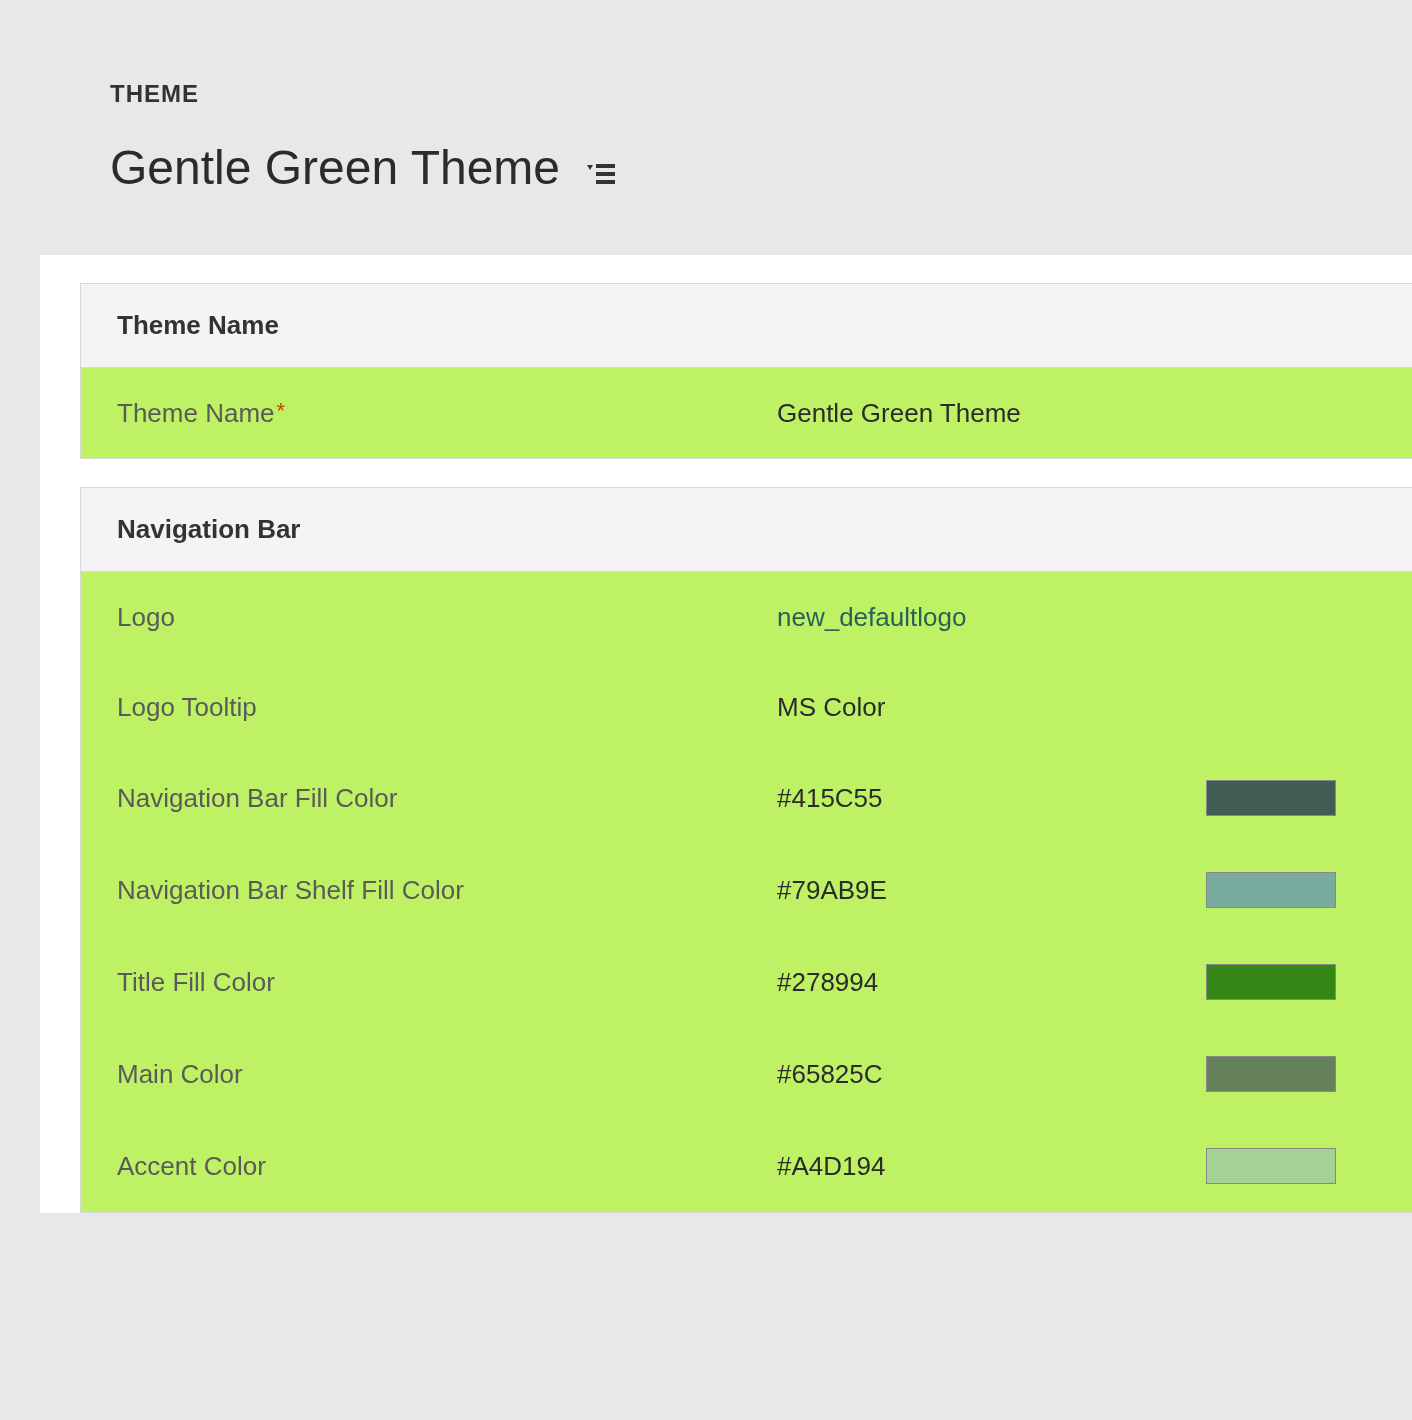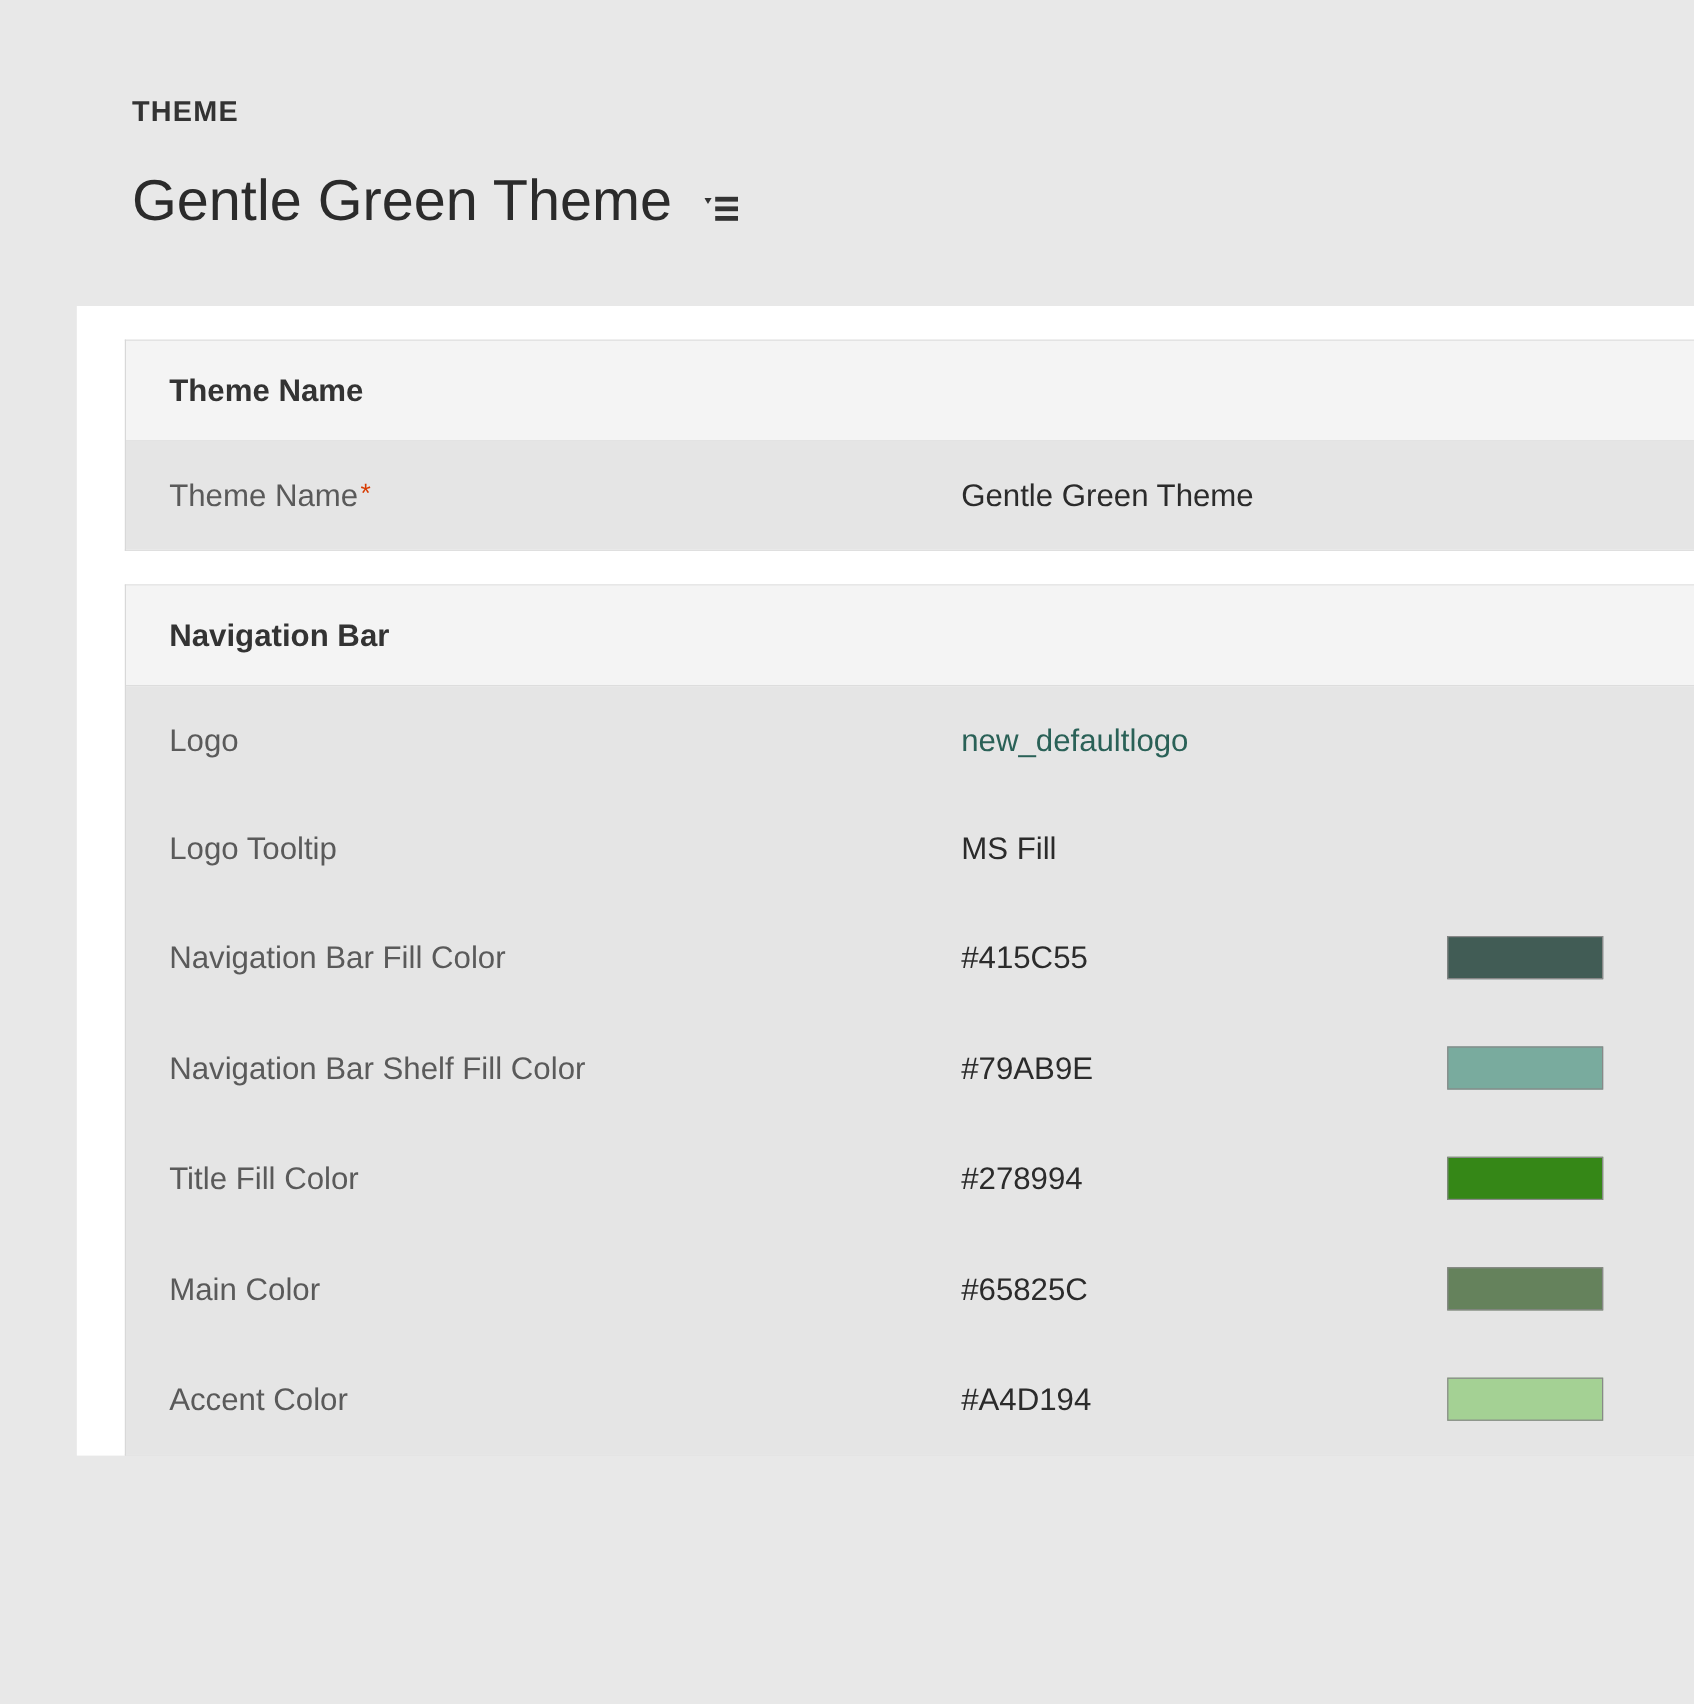--- a/index.html
+++ b/index.html
@@ -42,38 +42,38 @@
       display: inline-flex;
       align-items: center;
       justify-content: center;
       width: 30px;
       height: 30px;
       position: relative;
       top: 6px;
     }
     .content-wrapper {
       background: #fff;
-      margin-left: 64px;
+      margin-left: 40px;
       padding: 28px 0 0 40px;
     }
     .section {
       border: 1px solid #d8d8d8;
       border-right: none;
       margin-bottom: 28px;
     }
     .section-header {
       background: #f4f4f4;
       border-bottom: 1px solid #d8d8d8;
       padding: 26px 36px;
       font-size: 26px;
       font-weight: 600;
       color: #333;
     }
     .section-body {
-      background: #e5e5e5;
+      background: #bef264;
     }
     .field-row {
       display: flex;
       align-items: center;
       padding: 28px 36px 28px 36px;
       min-height: 90px;
     }
     .field-label {
       flex: 0 0 660px;
       font-size: 26px;
@@ -148,21 +148,21 @@
     <div class="section-header">Navigation Bar</div>
     <div class="section-body">
 
       <div class="field-row">
         <div class="field-label">Logo</div>
         <div class="field-value link-value">new_defaultlogo</div>
       </div>
 
       <div class="field-row">
         <div class="field-label">Logo Tooltip</div>
-        <div class="field-value">MS Fill</div>
+        <div class="field-value">MS Color</div>
       </div>
 
       <div class="field-row color-row">
         <div class="field-label">Navigation Bar Fill Color</div>
         <div class="field-value">
           <span class="field-value-text">#415C55</span>
           <span class="swatch" style="background:#415C55"></span>
         </div>
       </div>
 

